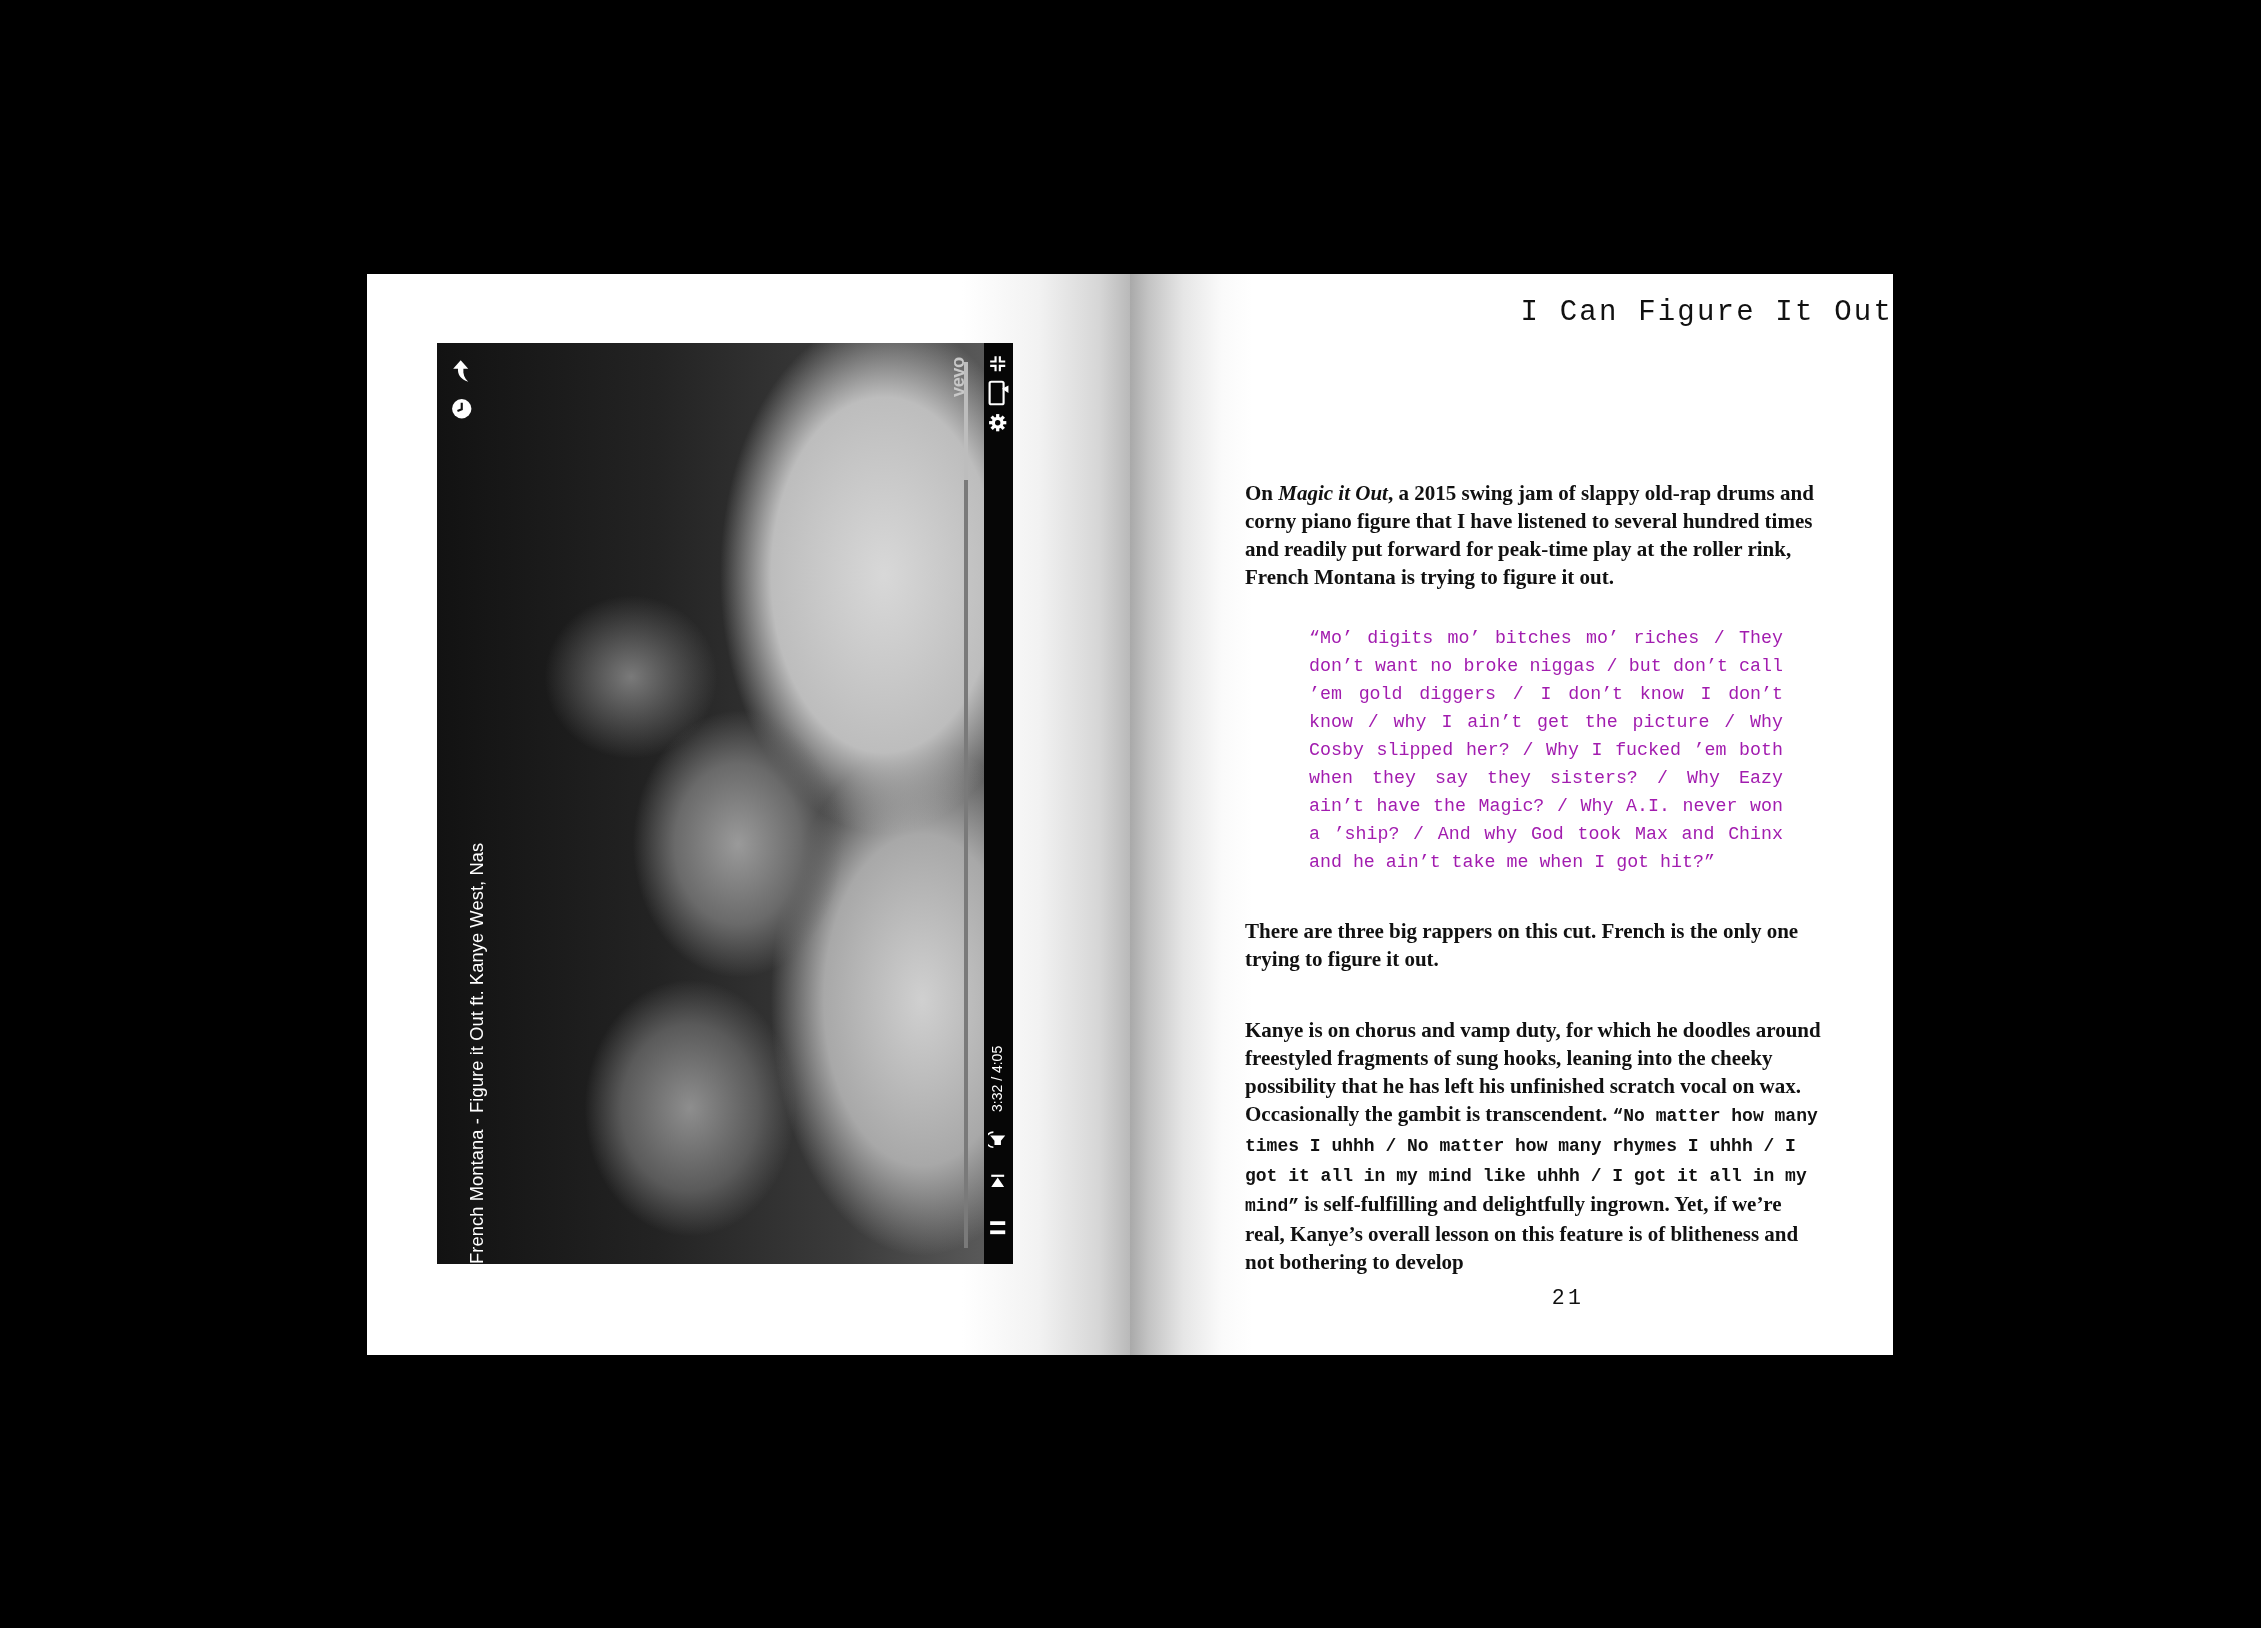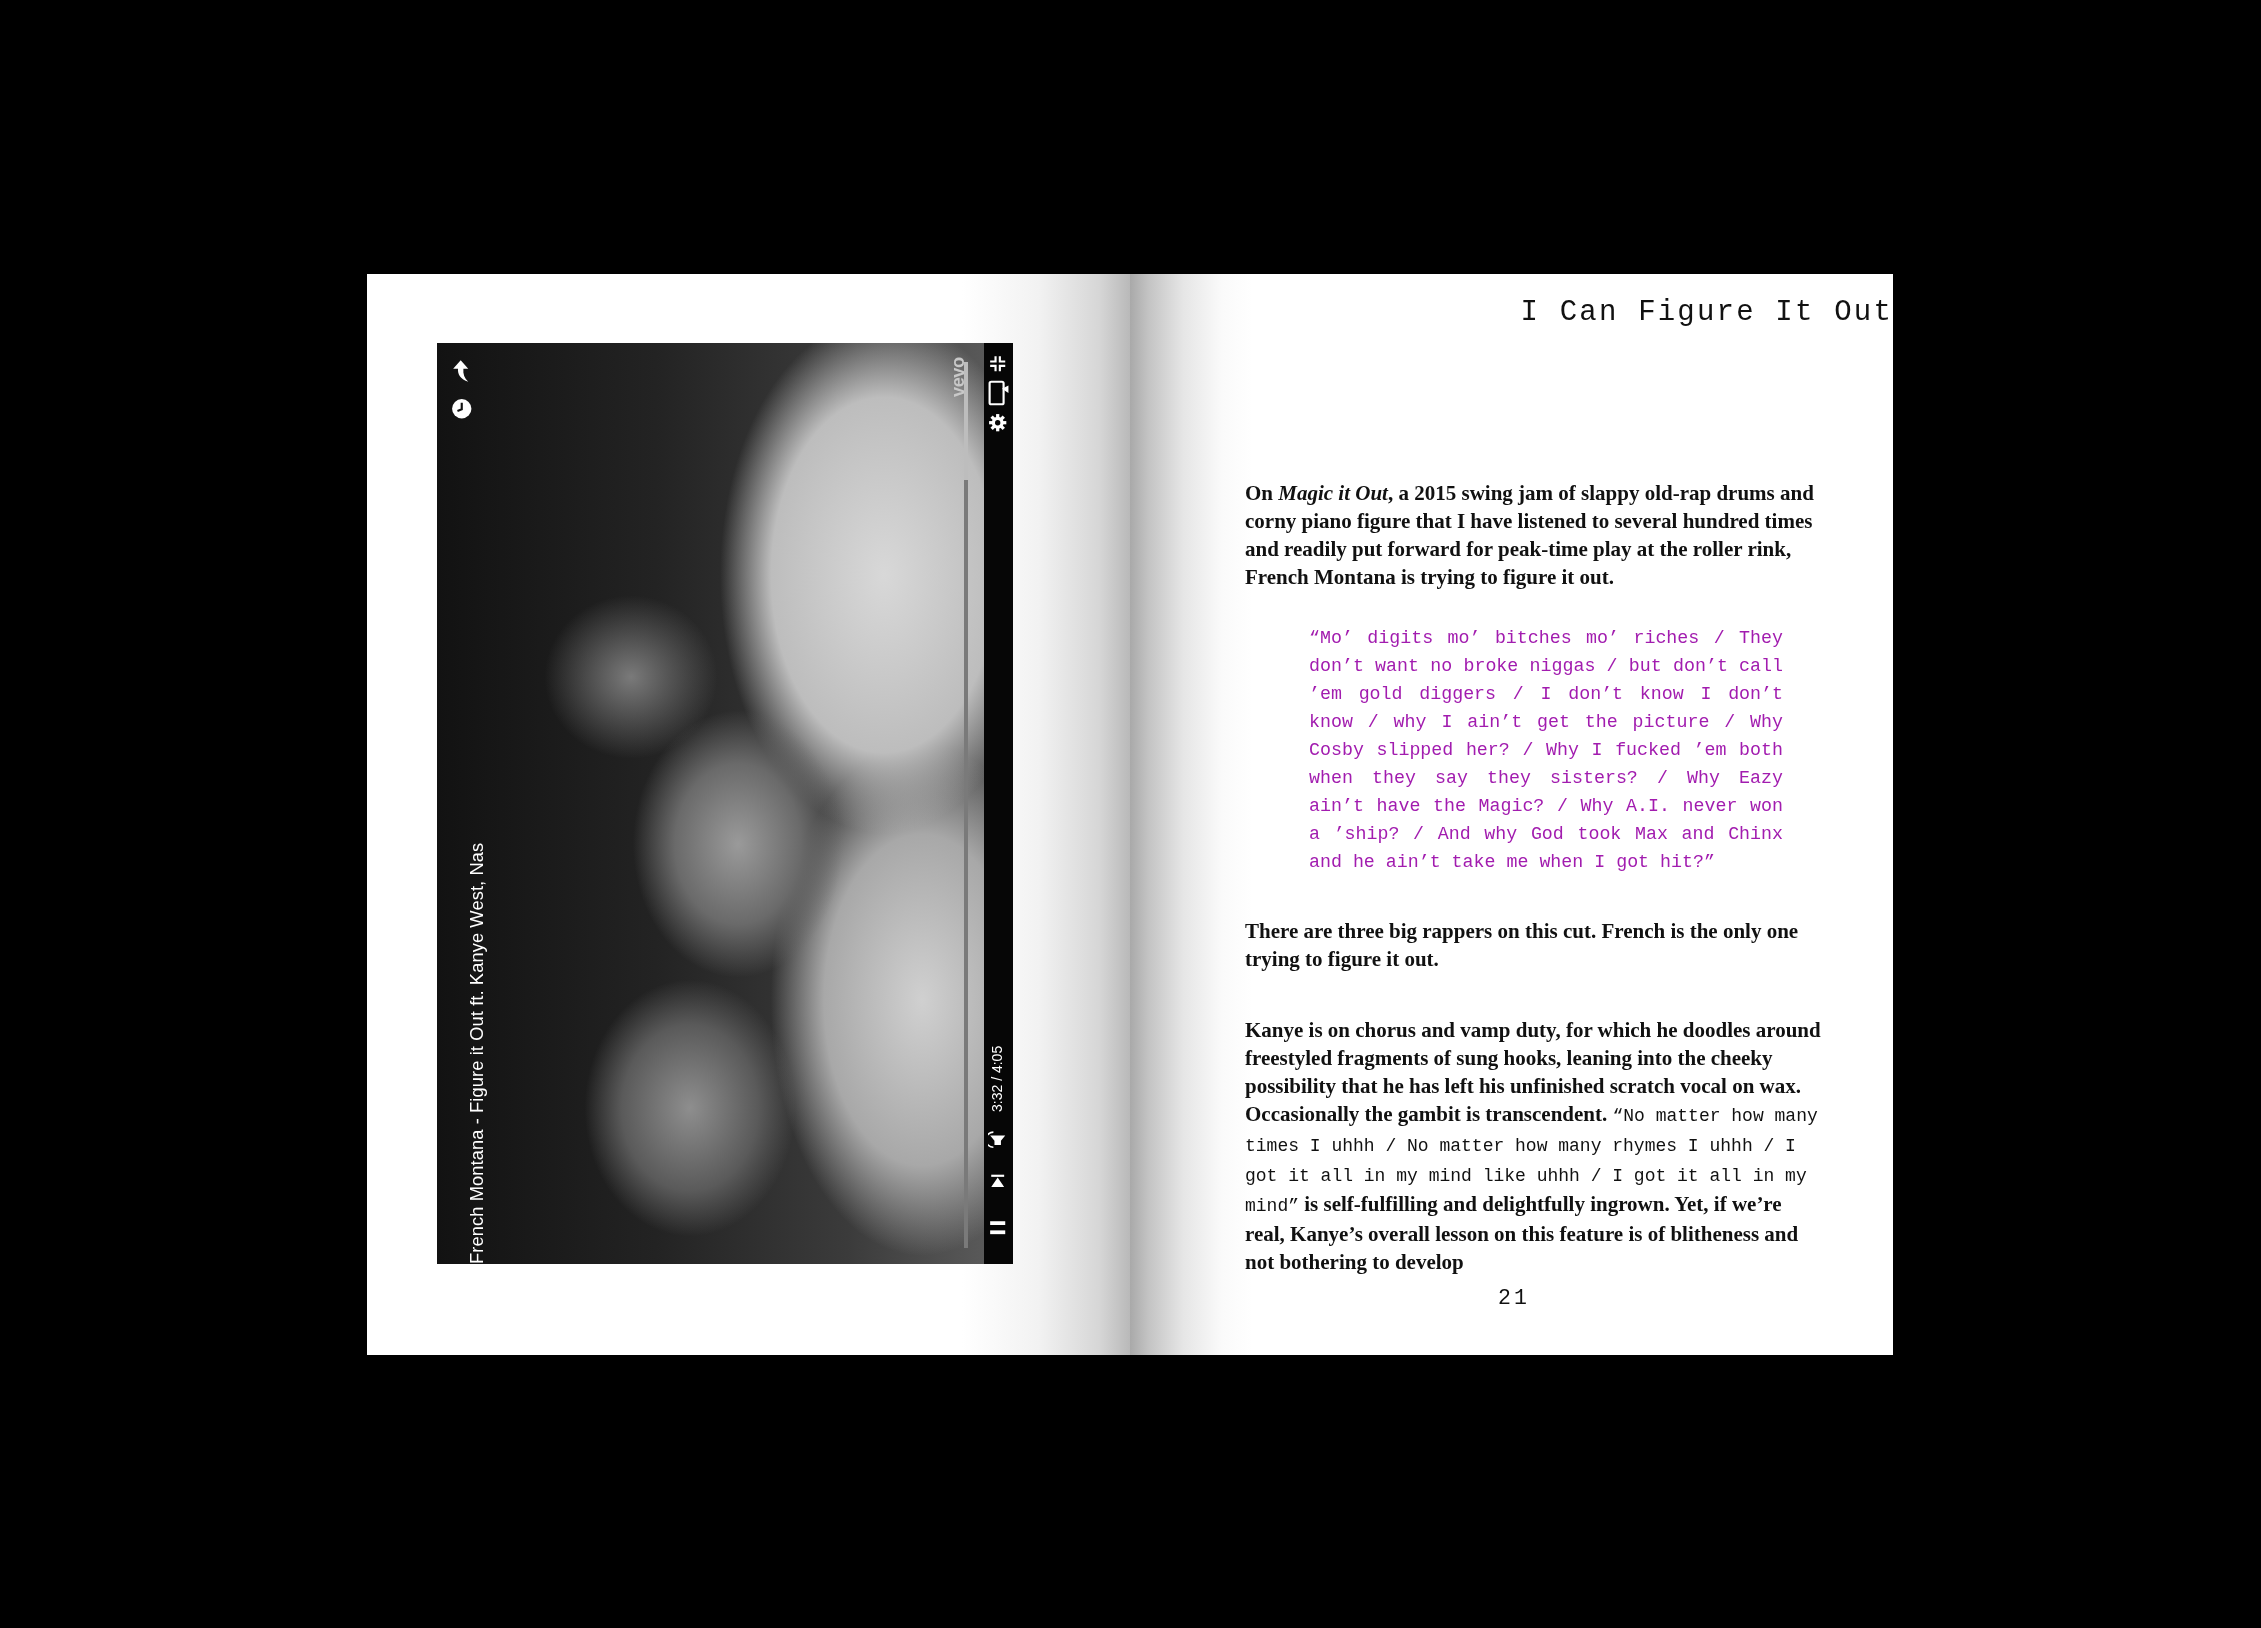--- a/index.html
+++ b/index.html
@@ -37,22 +37,22 @@
   
   .title{position:absolute;left:763px;top:21.5px;width:763px;text-align:right;
     font-family:"Liberation Mono",monospace;font-size:29px;letter-spacing:2.2px;color:#111;}
   .body{position:absolute;left:878px;width:581px;font-family:"Liberation Serif",serif;
     font-size:21px;line-height:28px;color:#111;font-weight:bold;}
   .p1{top:205px;}
   .p2{top:643px;}
   .p3{top:742px;}
   .lyric{position:absolute;left:942px;top:350px;width:474px;font-family:"Liberation Mono",monospace;
     font-size:18.3px;line-height:28px;color:#a21caf;text-align:justify;}
-  .mono-inline{font-family:"Liberation Mono",monospace;font-weight:normal;font-size:18px;text-align:right;}
-  .page-number{position:absolute;left:1131px;top:1012px;width:86px;text-align:left;
+  .mono-inline{font-family:"Liberation Mono",monospace;font-weight:bold;font-size:18px;text-align:right;}
+  .page-number{position:absolute;left:1131px;top:1012px;width:86px;text-align:right;
     font-family:"Liberation Mono",monospace;font-size:21.5px;letter-spacing:3.2px;color:#111;}
 </style>
 </head>
 <body>
 
 <div class="spread">
 
   <div class="page-left">
     <div class="video">
       <div class="video-image"></div>

